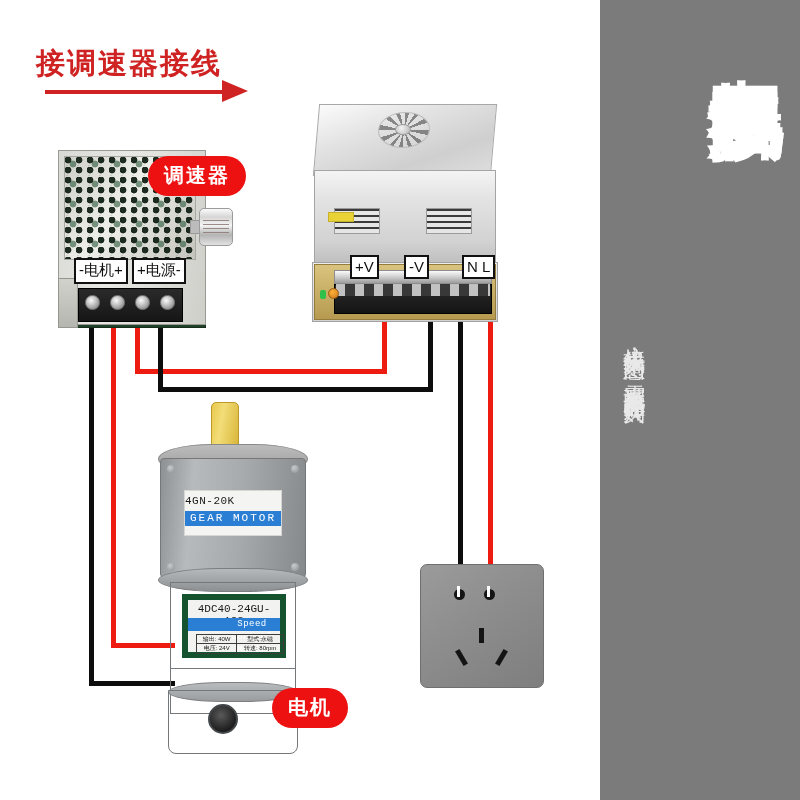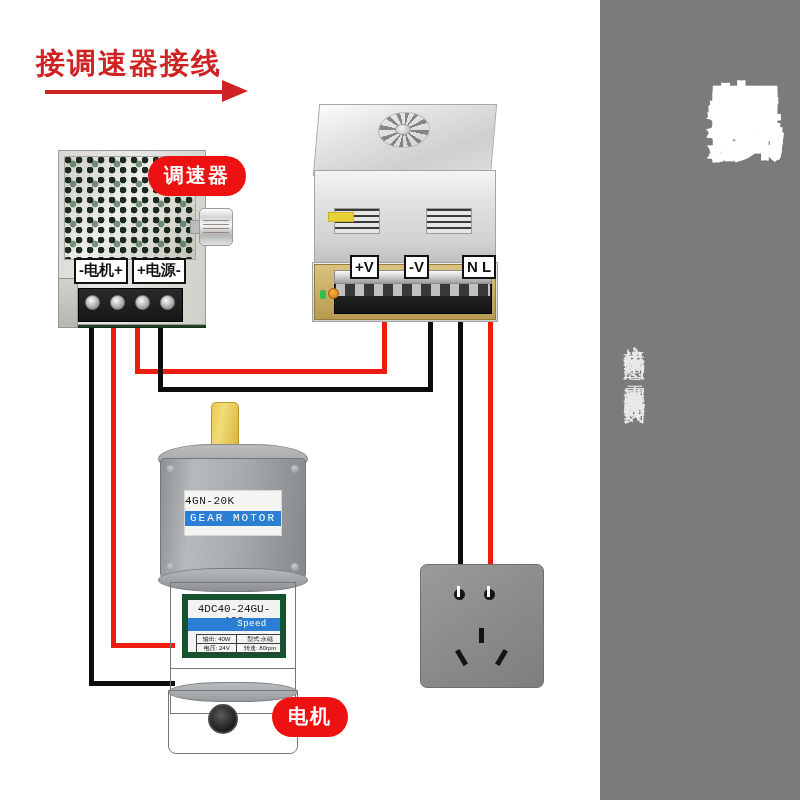--- a/index.html
+++ b/index.html
@@ -166,21 +166,21 @@
     background: #bcbcbc;
     border: 1px solid #9a9a9a;
     box-sizing: border-box;
   }
   .term-label {
     position: absolute;
     background: #ffffff;
     border: 2px solid #111111;
     color: #111111;
     font-size: 15px;
-    font-weight: bold;
+    font-weight: normal;
     padding: 1px 3px 2px 3px;
     letter-spacing: 0px;
     white-space: nowrap;
     box-sizing: border-box;
     z-index: 30;
   }
   #ctrl-term-block {
     position: absolute;
     left: 20px; top: 138px;
     width: 105px; height: 34px;
@@ -666,21 +666,21 @@
           <td>转速: 80rpm</td>
         </tr>
       </tbody>
         </table>
     </div>
     <div id="motor-seam"></div>
     <div id="motor-endcap-top"></div>
     <div id="motor-endcap"></div>
     <div id="motor-gland"></div>
   </div>
-  <div class="badge" style="left:272px; top:688px;margin-top:9px;">电机</div>
+  <div class="badge" style="left:272px; top:688px;">电机</div>
 
   <div id="socket">
     <div class="socket-hole-top" style="left:33px;"></div>
     <div class="socket-hole-top" style="left:63px;"></div>
     <div id="socket-slot-e"></div>
     <div id="socket-slot-l"></div>
     <div id="socket-slot-n"></div>
   </div>
 
   <div id="sidebar">

